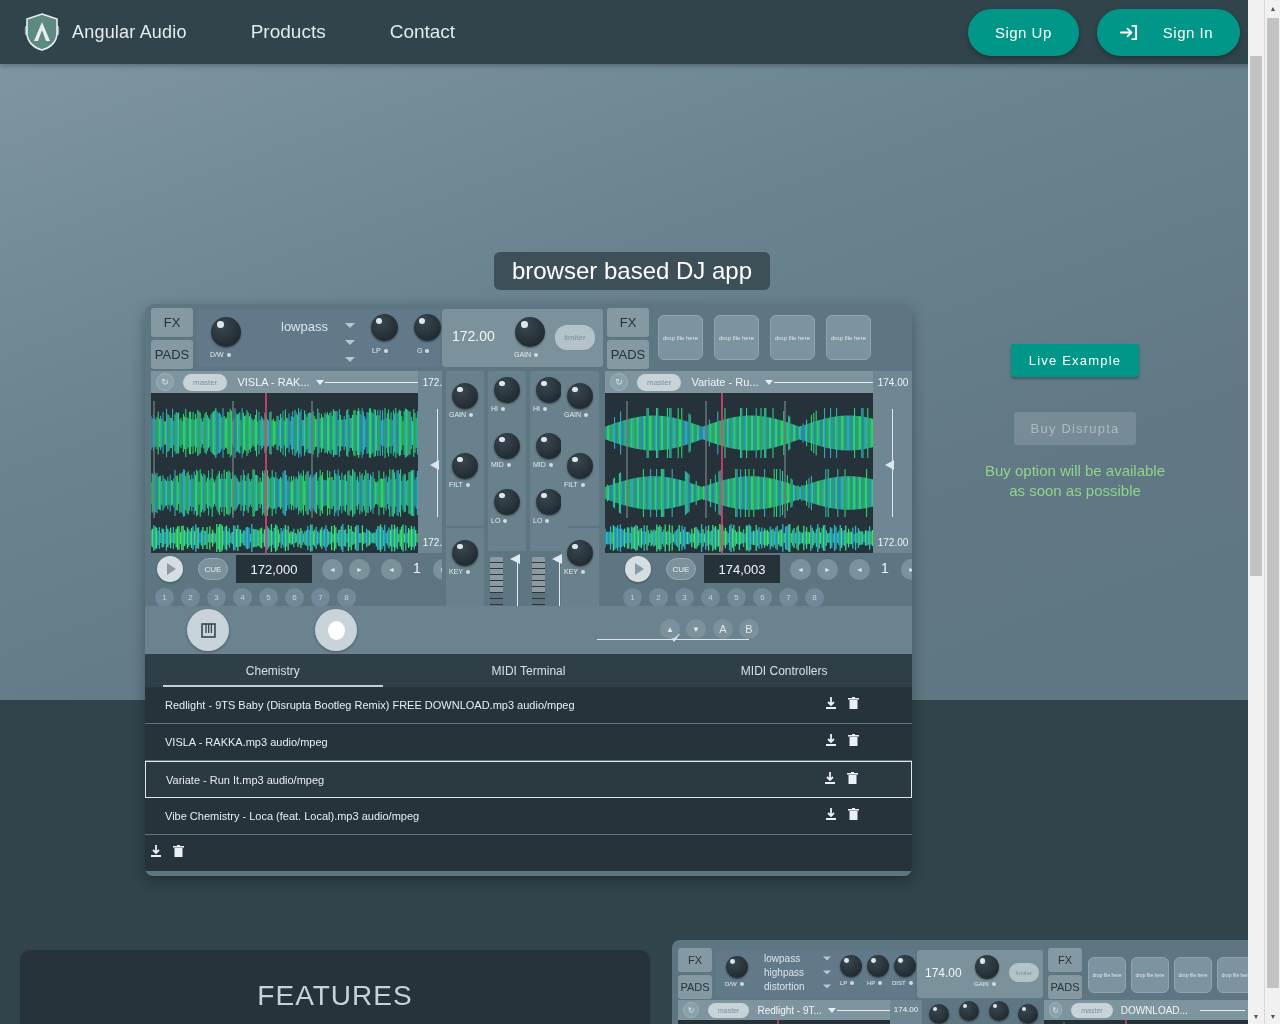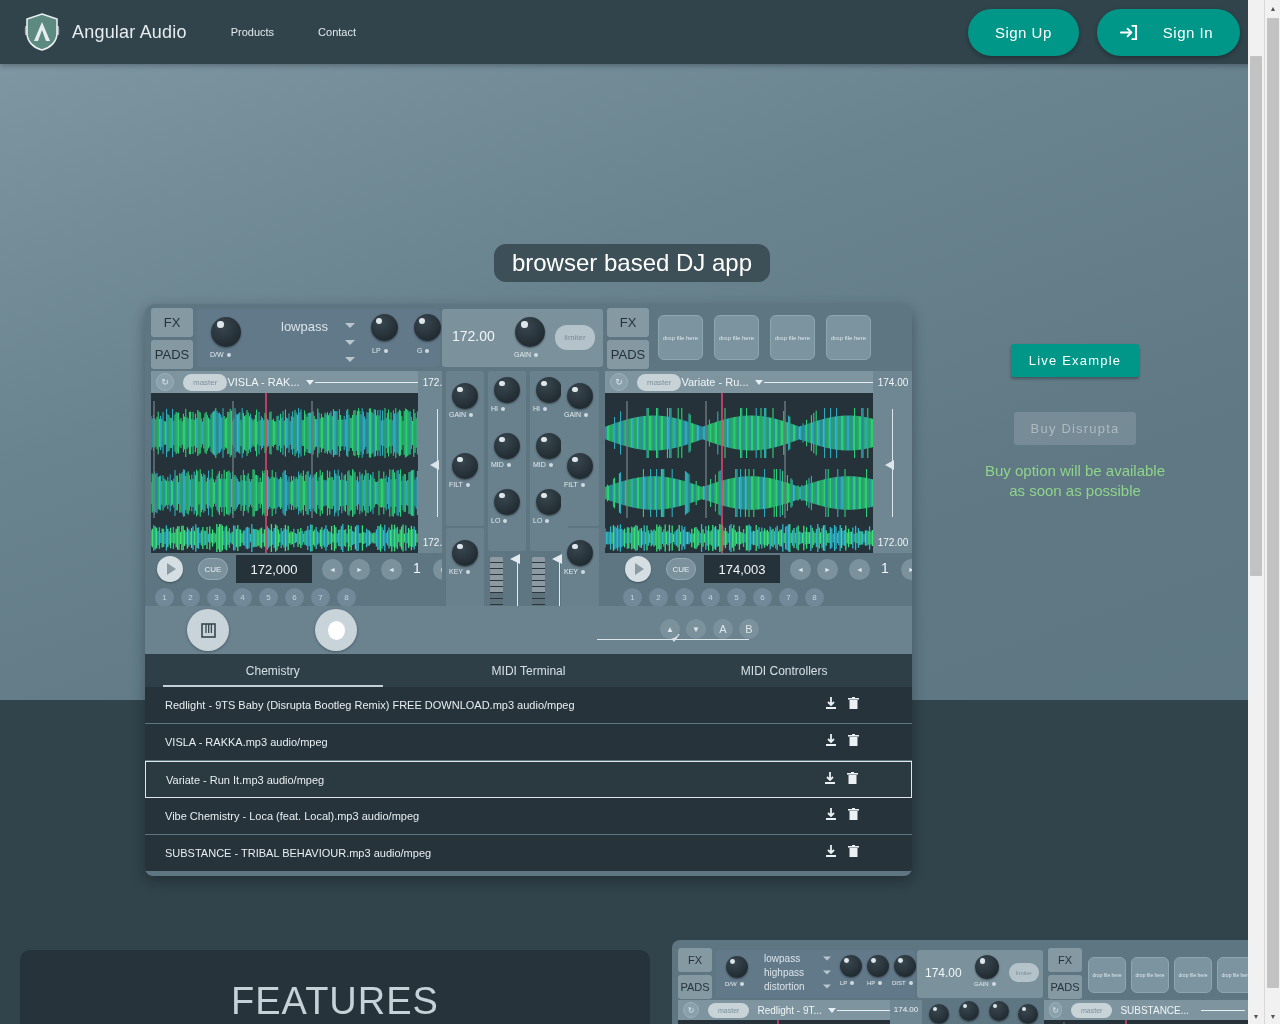--- a/index.html
+++ b/index.html
@@ -43,21 +43,21 @@
 
   
   #topnav {
     position: absolute; top: 0; left: 0; width: 1264px; height: 64px;
     background: #31444b; display: flex; align-items: center;
     padding: 0 24px; z-index: 50;
     box-shadow: 0 2px 5px rgba(0,0,0,.25);
   }
   #logo-shield { width: 36px; height: 38px; margin-right: 12px; flex: none; }
   .brand { color: #e6ecee; font-size: 18px; letter-spacing: .2px; }
-  .navlink { color: #e2e9eb; font-size: 11px; margin-left: 44px; cursor: pointer; }
+  .navlink { color: #e2e9eb; font-size: 19px; margin-left: 64px; cursor: pointer; }
   .nav-spacer { flex: 1; }
   .btn-pill {
     border: none; border-radius: 26px; color: #fff;
     font-size: 15px; letter-spacing: .5px; cursor: pointer;
     height: 47px; padding: 0 27px; background: #009688;
     display: flex; align-items: center; gap: 10px;
     box-shadow: 0 2px 4px rgba(0,0,0,.3);
   }
   #signin-btn { margin-left: 18px; padding-left: 22px; gap: 25px; }
   .login-icon { width: 19px; height: 19px; flex: none; }
@@ -70,36 +70,36 @@
   #hero-title {
     position: absolute; top: 10px; left: 0; width: 1264px; text-align: center;
     font-size: 130px; font-weight: bold; color: #ccd8dd; letter-spacing: 2px;
     line-height: 1.15;
   }
   #hero-sub {
     position: absolute; top: 180px; left: 0; width: 1264px; text-align: center;
   }
   #hero-sub span {
     background: #3d4f57; color: #fff; font-size: 24px;
-    padding: 5px 18px; border-radius: 12px; display: inline-block;
+    padding: 5px 18px; border-radius: 6px; display: inline-block; margin-top: 8px;
   }
   #wave-divider { position: absolute; left: 0; top: 660px; width: 1264px; height: 110px; }
 
   
   #darkbody {
     position: absolute; top: 700px; left: 0; width: 1264px; height: 324px;
     background: #31444b;
   }
   #features-card {
     position: absolute; top: 950px; left: 20px; width: 630px; height: 200px;
     background: #26333a; border-radius: 10px;
   }
   #features-title {
     position: absolute; top: 30px; left: 0; width: 630px; text-align: center;
-    color: #c6d2d7; font-size: 38px; letter-spacing: 1px;
+    color: #c6d2d7; font-size: 28px; letter-spacing: 1px;
   }
 
   
   #cta { position: absolute; top: 344px; left: 960px; width: 230px; }
   #live-example-btn {
     width: 128px; height: 33px; background: #009688; color: #fff; border: none;
     border-radius: 3px; font-size: 13px; letter-spacing: 1.2px; cursor: pointer;
     display: block; margin: 0 auto; box-shadow: 0 2px 3px rgba(0,0,0,.3);
   }
   #buy-licence-btn {
@@ -176,21 +176,21 @@
     width: 18px; height: 18px; border-radius: 50%; background: #8aa0ab;
     border: 1px solid #9cb0ba; color: #dbe5e9; font-size: 9px;
     display: flex; align-items: center; justify-content: center;
     margin-left: 5px; cursor: pointer;
   }
   .master-btn {
     height: 17px; padding: 0 10px; border-radius: 9px; background: #c8d3d8;
     color: #7c909a; font-size: 8px; display: flex; align-items: center;
     margin-left: 9px; cursor: pointer;
   }
-  .track-name { color: #f0f5f7; font-size: 11px; }
+  .track-name { color: #f0f5f7; font-size: 11px; margin-left: 10px; }
   .track-caret {
     width: 0; height: 0; border-left: 4px solid transparent;
     border-right: 4px solid transparent; border-top: 5px solid #e6eef1; margin-left: 6px;
   }
   .track-line { height: 1px; background: #e6eef1; width: 112px; margin-left: 1px; }
 
   .wave-area { position: absolute; background: #26323a; overflow: hidden; }
   .bpm-col {
     position: absolute; width: 40px; background: #6f8792;
     color: #eef3f5; font-size: 10px; text-align: center;
@@ -1962,21 +1962,20 @@
               <path d="M6 0v7M3 5l3 3 3-3" stroke="#eaf0f3" stroke-width="1.8" fill="none"></path>
               <rect x="1" y="10" width="10" height="2" fill="#eaf0f3"></rect>
             </svg></div>
           <div class="pl-ico" style="margin-right:48px"><svg width="11" height="13" viewBox="0 0 11 13">
               <rect x="1.5" y="3" width="8" height="9" fill="#eaf0f3"></rect>
               <rect x="0" y="1" width="11" height="1.6" fill="#eaf0f3"></rect>
               <rect x="4" y="0" width="3" height="1.4" fill="#eaf0f3"></rect>
             </svg></div>
         </div>
         <div class="pl-row" style="top: 531px;">
-          <div class="pl-name">SUBSTANCE - TRIBAL BEHAVIOUR.mp3 audio/mpeg</div>
           <div class="pl-ico"><svg width="12" height="13" viewBox="0 0 12 13">
               <path d="M6 0v7M3 5l3 3 3-3" stroke="#eaf0f3" stroke-width="1.8" fill="none"></path>
               <rect x="1" y="10" width="10" height="2" fill="#eaf0f3"></rect>
             </svg></div>
           <div class="pl-ico" style="margin-right:48px"><svg width="11" height="13" viewBox="0 0 11 13">
               <rect x="1.5" y="3" width="8" height="9" fill="#eaf0f3"></rect>
               <rect x="0" y="1" width="11" height="1.6" fill="#eaf0f3"></rect>
               <rect x="4" y="0" width="3" height="1.4" fill="#eaf0f3"></rect>
             </svg></div>
         </div>
@@ -2051,21 +2050,21 @@
     <div class="bpm-col" style="top:60px;left:218px;width:32px;height:34px;padding-top:5px;font-size:8px">174.00</div>
     <div style="position:absolute;top:60px;left:251px;width:120px;height:24px;background:#5d7682">
       <div class="knob" style="position:absolute;top:4px;left:6px;width:20px;height:20px"></div>
       <div class="knob" style="position:absolute;top:1px;left:36px;width:20px;height:20px"></div>
       <div class="knob" style="position:absolute;top:1px;left:66px;width:20px;height:20px"></div>
       <div class="knob" style="position:absolute;top:4px;left:95px;width:20px;height:20px"></div>
     </div>
     <div class="deck-head" style="top:60px;left:372px;width:215px;height:20px">
       <div class="loop-btn" style="width:16px;height:16px;font-size:8px">↻</div>
       <div class="master-btn" style="height:15px;font-size:7px">master</div>
-      <div class="track-name" style="font-size:10px;margin-left:8px">SUBSTANCE...</div>
+      <div class="track-name" style="font-size:10px;margin-left:8px">DOWNLOAD...</div>
       <div class="track-line" style="width:56px;margin-left:12px"></div>
       <div class="track-caret"></div>
     </div>
     <div class="wave-area" style="top:80px;left:372px;width:212px;height:14px">
       <svg width="212" height="14">
           <rect width="212" height="14" fill="#26323a"></rect>
       <g stroke="#6d7a80" stroke-width="1">
             <line x1="20" y1="2" x2="20" y2="14"></line>
             <line x1="45" y1="6" x2="45" y2="14"></line>
             <line x1="70" y1="6" x2="70" y2="14"></line>

